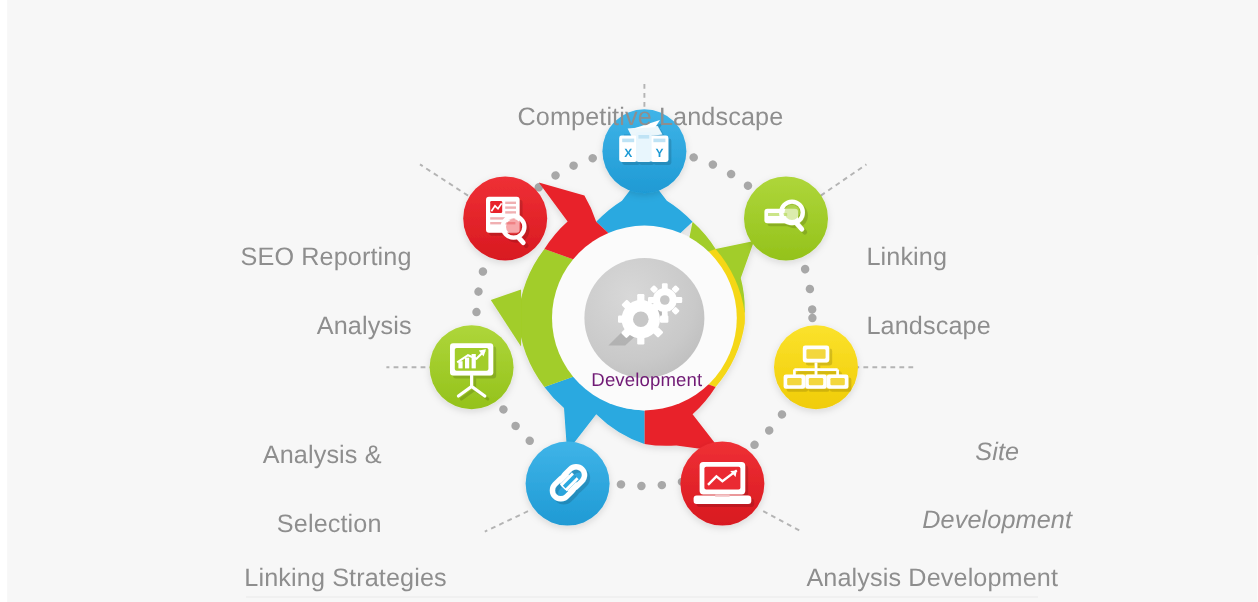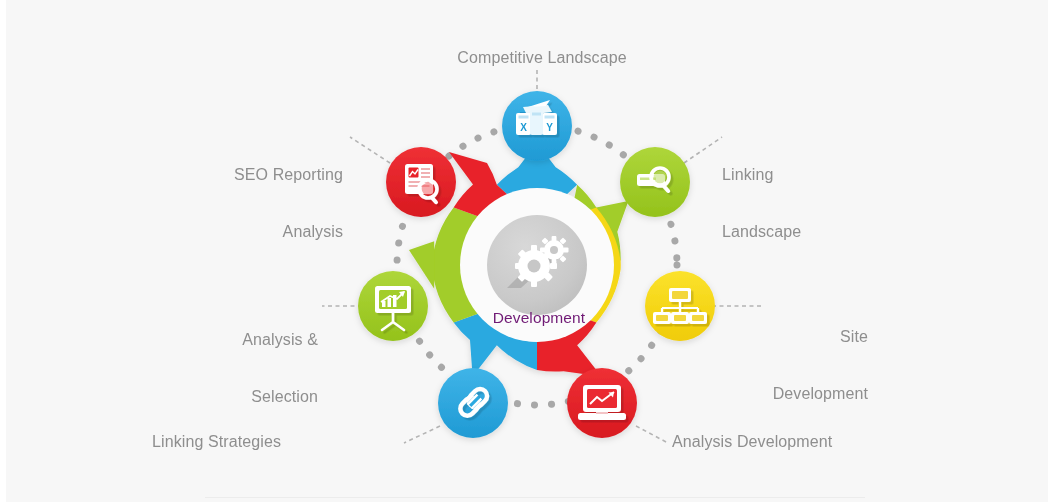--- a/index.html
+++ b/index.html
@@ -35,32 +35,33 @@
   #diagram {
     position: absolute;
     left: 0;
     top: 0;
     width: 1048px;
     height: 502px;
   }
   .node-label {
     position: absolute;
     color: #8e8e8e;
-    font-size: 16px;
+    font-size: 21px;
     line-height: 19px;
     letter-spacing: .1px;
     white-space: pre;
     font-family: "Liberation Sans", sans-serif;
+    margin-top: 40px;
   }
 
   #label-competitive-landscape { left: 410px; top: 48px;  width: 264px; text-align: center; }
   #label-keyword-selection     { left: 722px; top: 127px; width: 150px; }
-  #label-site-architecture     { left: 700px; top: 289px; width: 168px; text-align: right; }
+  #label-site-architecture     { left: 747px; top: 289px; width: 168px; text-align: center; font-style: italic; }
   #label-content-development   { left: 672px; top: 432px; width: 230px; }
-  #label-linking-strategies    { left: 152px; top: 432px; width: 240px; text-align: left; }
+  #label-linking-strategies    { left: 168px; top: 432px; width: 240px; text-align: center; }
   #label-analysis-reporting    { left: 150px; top: 292px; width: 168px; text-align: right; }
   #label-seo-business-analysis { left: 150px; top: 127px; width: 193px; text-align: right; }
 
   #center-caption {
     position: absolute;
     left: 444px;
     top: 309px;
     width: 190px;
     text-align: center;
     color: #701a75;

